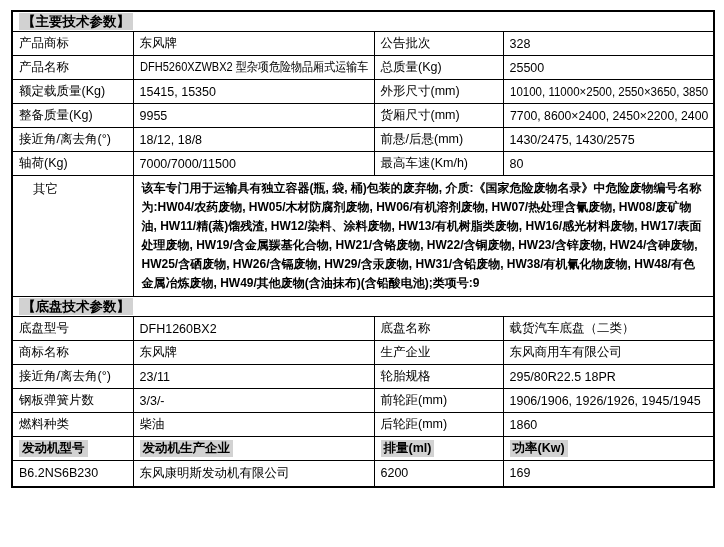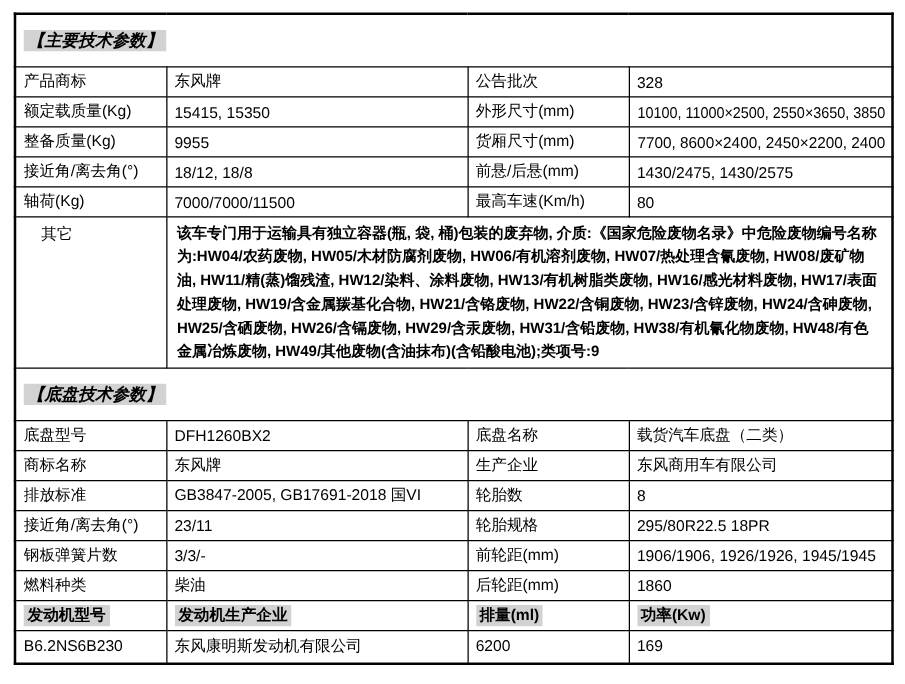--- a/index.html
+++ b/index.html
@@ -6,21 +6,21 @@
   body{width:724px;height:547px;overflow:hidden;color:#000;
        font-family:"Liberation Sans","DejaVu Sans",sans-serif;}
   .wrap{padding:10px 10px 0 11px;}
   table{border-collapse:collapse;table-layout:fixed;width:702px;border:2px solid #000;background:#fff;}
   col.c1{width:121px}
   col.c2{width:241px}
   col.c3{width:129px}
   col.c4{width:211px}
   td{border:1px solid #000;height:16px;padding:3px 6px;font-size:12.5px;
      vertical-align:middle;white-space:nowrap;overflow:hidden;}
-  .section-cell{padding:12px 6px;font-style:italic;}
+  .section-cell{padding:1px 6px;}
   .hl{background:#d2d2d2;display:inline-block;padding:0 3px;line-height:17px;font-weight:bold;}
   .ttl{font-weight:bold;font-size:13.5px;}
   .fit{display:inline-block;white-space:nowrap;transform-origin:0 50%;}
   td.longtext{white-space:normal;line-height:19px;height:auto;padding:3px 8px;font-size:12px;font-weight:bold;}
   .engine-row td{height:auto;padding:1px 6px;}
   .engine-row .line{line-height:23px;height:23px;}
 </style>
 </head>
 <body>
 
@@ -36,20 +36,26 @@
   <tbody>
         <tr>
     <td colspan="4" class="section-cell"><span class="hl ttl">【主要技术参数】</span></td>
   </tr>
 
   <tr>
     <td>产品商标</td>
     <td><span class="fit">东风牌</span></td>
     <td>公告批次</td>
     <td><span class="fit">328</span></td>
+  </tr>
+  <tr>
+    <td>产品名称</td>
+    <td><span class="fit" style="transform: scaleX(0.883721);">DFH5260XZWBX2 型杂项危险物品厢式运输车</span></td>
+    <td>总质量(Kg)</td>
+    <td><span class="fit">25500</span></td>
   </tr>
   <tr>
     <td>额定载质量(Kg)</td>
     <td><span class="fit">15415, 15350</span></td>
     <td>外形尺寸(mm)</td>
     <td><span class="fit" style="transform: scaleX(0.92093);">10100, 11000×2500, 2550×3650, 3850</span></td>
   </tr>
   <tr>
     <td>整备质量(Kg)</td>
     <td><span class="fit">9955</span></td>
@@ -82,26 +88,20 @@
     <td>底盘型号</td>
     <td><span class="fit">DFH1260BX2</span></td>
     <td>底盘名称</td>
     <td><span class="fit">载货汽车底盘（二类）</span></td>
   </tr>
   <tr>
     <td>商标名称</td>
     <td><span class="fit">东风牌</span></td>
     <td>生产企业</td>
     <td><span class="fit">东风商用车有限公司</span></td>
-  </tr>
-  <tr>
-    <td>排放标准</td>
-    <td><span class="fit">GB3847-2005, GB17691-2018 国VI</span></td>
-    <td>轮胎数</td>
-    <td><span class="fit">8</span></td>
   </tr>
   <tr>
     <td>接近角/离去角(°)</td>
     <td><span class="fit">23/11</span></td>
     <td>轮胎规格</td>
     <td><span class="fit">295/80R22.5 18PR</span></td>
   </tr>
   <tr>
     <td>钢板弹簧片数</td>
     <td><span class="fit">3/3/-</span></td>

